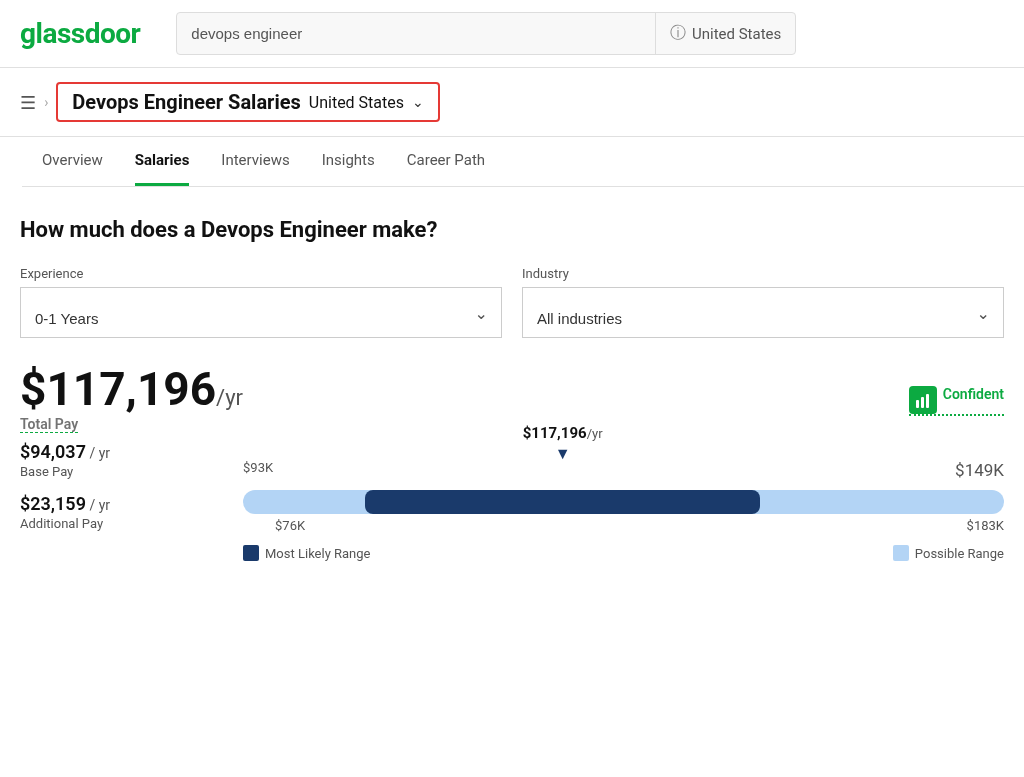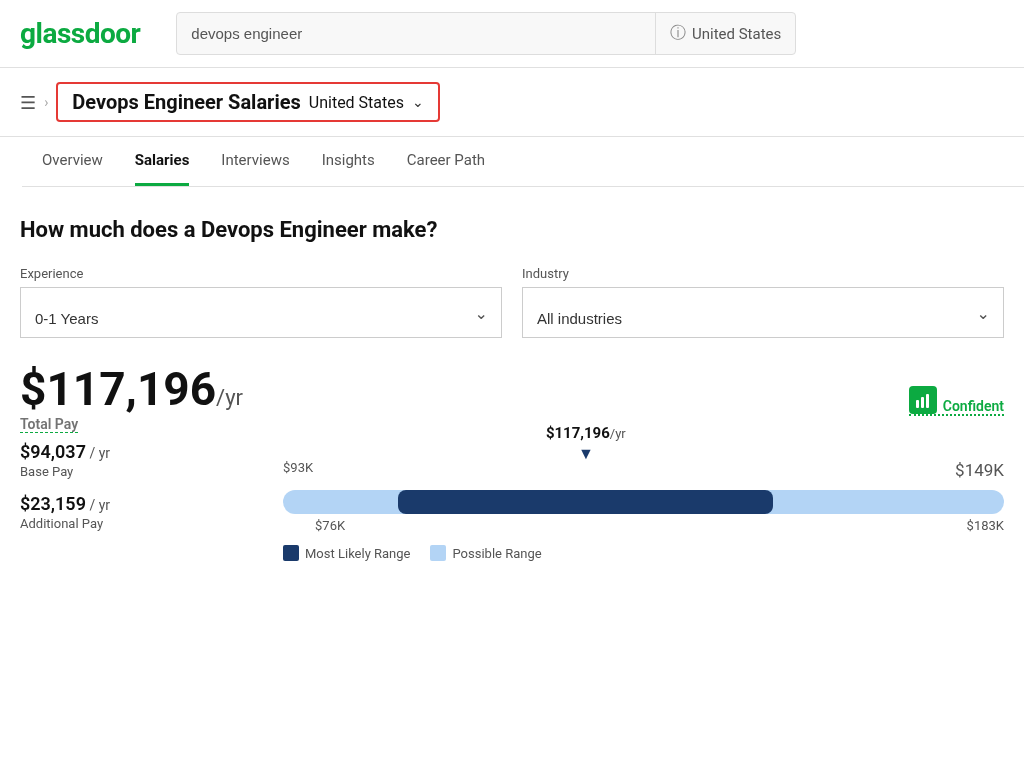--- a/index.html
+++ b/index.html
@@ -178,21 +178,21 @@
       color: #737373;
       font-weight: 600;
       border-bottom: 1.5px dashed #0caa41;
       display: inline-block;
       margin-top: 4px;
     }
 
     
     .confident-badge {
       display: flex;
-      align-items: flex-end;
+      align-items: flex-start;
       gap: 6px;
       color: #0caa41;
       font-size: 14px;
       font-weight: 600;
       border-bottom: 2px dotted #0caa41;
     }
     .confident-icon {
       background: #0caa41;
       color: white;
       width: 28px;
@@ -215,21 +215,20 @@
     }
     .pay-type-label {
       font-size: 13px;
       color: #555;
       margin-top: 2px;
     }
 
     
     .salary-chart-layout {
       display: flex;
-      gap: 40px;
       align-items: flex-start;
     }
     .salary-info-col {
       min-width: 180px;
     }
 
     
     .range-bar-section {
       flex: 1;
       padding-top: 20px;
@@ -267,21 +266,21 @@
       color: #555;
       margin-left: 32px;
     }
 
     
     .legend {
       display: flex;
       align-items: center;
       gap: 20px;
       margin-top: 12px;
-      justify-content: flex-start;
+      justify-content: space-between;
     }
     .legend-item {
       display: flex;
       align-items: center;
       gap: 6px;
       font-size: 13px;
       color: #555;
     }
     .legend-swatch {
       width: 16px;

